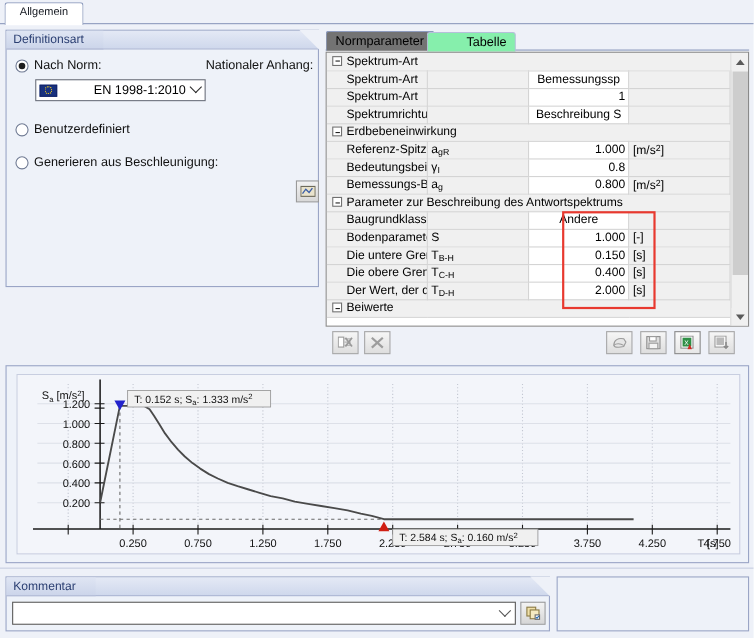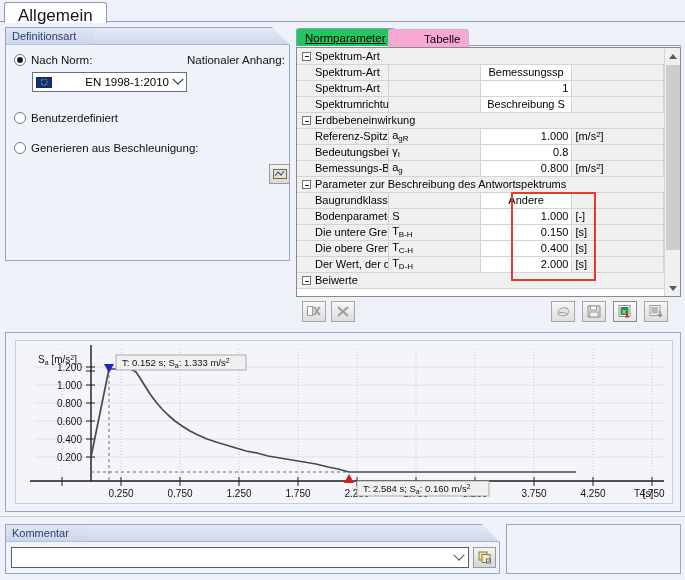--- a/index.html
+++ b/index.html
@@ -34,21 +34,21 @@
   }
   .tabstrip .tab {
     position: absolute;
     left: 4px; top: 2px;
     height: 21px;
     padding: 3px 13px 0 13px;
     background: #ffffff;
     border: 1px solid #8d9bbd;
     border-bottom: none;
     border-radius: 3px 3px 0 0;
-    font-size: 17px;
+    font-size: 10px;
     box-sizing: border-box;
     color: #13171f;
   }
 
   
   .groupbox {
     position: absolute;
     background: #eef2f9;
     border: 1px solid #9aa5c6;
     box-sizing: border-box;
@@ -211,27 +211,26 @@
     position: absolute;
     top: 1px;
     height: 19px;
     padding: 3px 8px 0 8px;
     font-size: 11.5px;
     box-sizing: border-box;
     border-radius: 3px 3px 0 0;
     white-space: nowrap;
   }
   .subtab.active {
-    background: #22c55e;
+    background: #737373;
     border: 1px solid #8d9bbd;
     border-bottom: 1px solid #ffffff;
-    text-decoration: underline;
   }
   .subtab.inactive {
-    background: #f9a8d4;
+    background: #86efac;
     border: 1px solid #b6bfda;
     border-bottom: none;
     top: 2px;
     height: 18px;
     padding-left: 35px;
   }
 
   
   .tablewrap {
     position: absolute;

